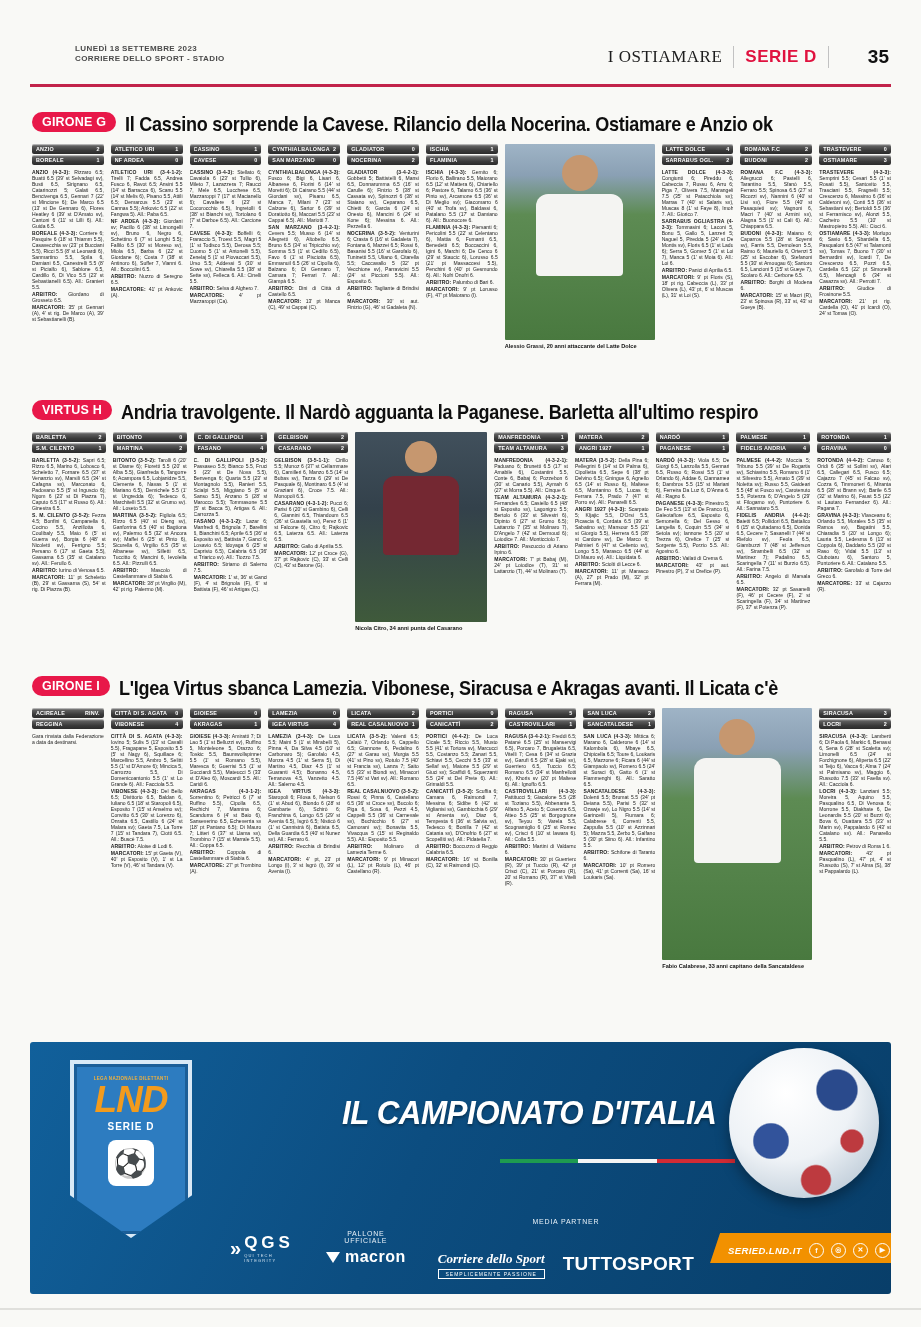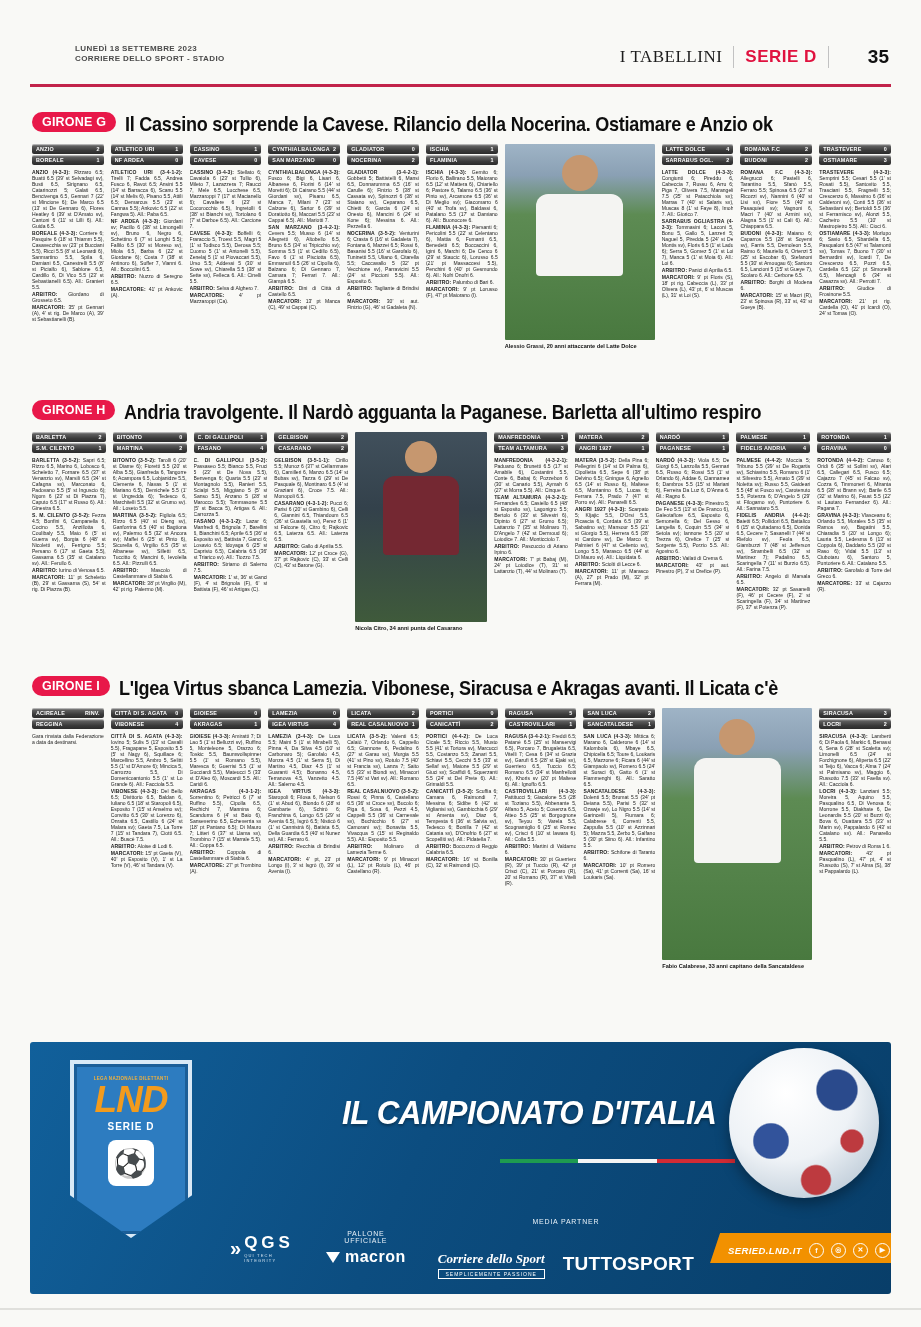--- a/index.html
+++ b/index.html
@@ -96,21 +96,21 @@
 <body>
 
 <div class="page">
 
   <header class="masthead">
     <div class="mast-left">
       <div>LUNEDÌ 18 SETTEMBRE 2023</div>
       <div>CORRIERE DELLO SPORT - STADIO</div>
     </div>
     <div class="mast-right">
-      <span class="tabellini">I TABELLINI</span>
+      <span class="tabellini">I OSTIAMARE</span>
       <span class="vbar"></span>
       <span class="serieD">SERIE D</span>
       <span class="vbar"></span>
       <span class="pagenum">35</span>
     </div>
   </header>
   <div class="toprule"></div>
 
   <section class="banner">
     <div class="shield">
@@ -336,21 +336,21 @@
             <p><b>TRASTEVERE (4-3-3):</b> Semprini 5.5; Cesari 5.5 (1' st Rosati 5.5), Santovito 5.5, Trasciani 5.5, Fragnelli 5.5; Crescenzo 6, Massimo 6 (36' st Calderoni sv), Conti 5.5 (36' st Sebastiani sv); Bertoldi 5.5 (36' st Ferramisco sv), Alonzi 5.5, Cacheiro 5.5 (10' st Mastropietro 5.5). All.: Cioci 6.</p>
             <p><b>OSTIAMARE (4-3-3):</b> Morlupo 6; Savio 6.5, Sbardella 6.5, Pasqualoni 6.5 (47' st Talamonti sv), Tomas 7, Buono 7 (30' st Bernardini sv), Icardi 7, De Crescenzo 6.5, Pozzi 6.5, Cardella 6.5 (22' pt Simonelli 6.5), Mencagli 6 (34' st Casazza sv). All.: Perrotti 7.</p>
             <p><b>ARBITRO:</b> Giudice di Frosinone 5.5.</p>
             <p><b>MARCATORI:</b> 21' pt rig. Cardella (O), 41' pt Icardi (O), 24' st Tomas (O).</p>
           </div>
         </div>
       </div>
     </section>
     <section class="girone sec-h">
       <div class="ghead">
-        <span class="badge">GIRONE H</span>
+        <span class="badge">VIRTUS H</span>
         <h2 class="headline">Andria travolgente. Il Nardò agguanta la Paganese. Barletta all'ultimo respiro</h2>
       </div>
       <div class="cols">
         <div class="col">
           <div class="scorebar">
             <div class="srow">
               <span class="tname">BARLETTA</span>
               <span class="tscore">2</span>
             </div>
             <div class="srow">

